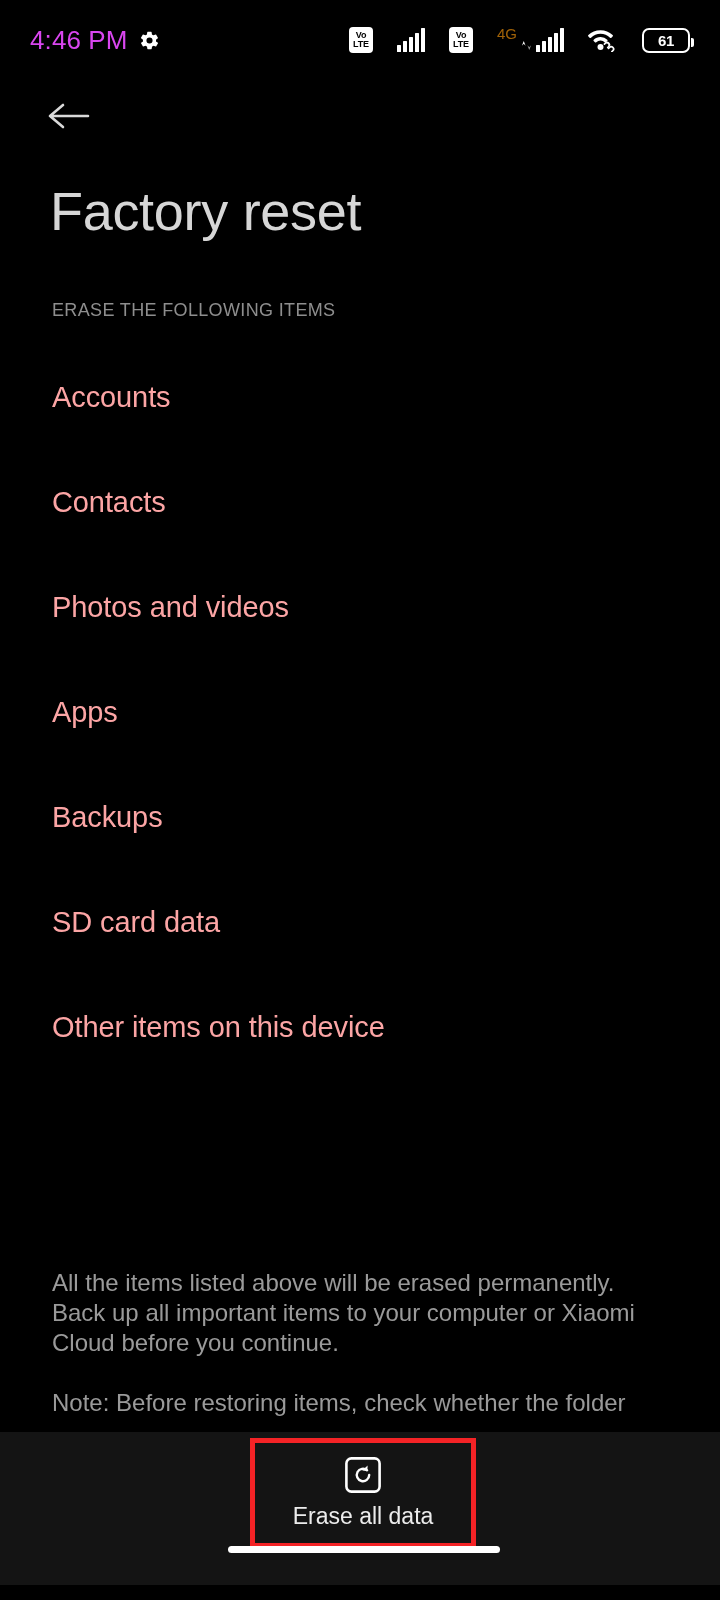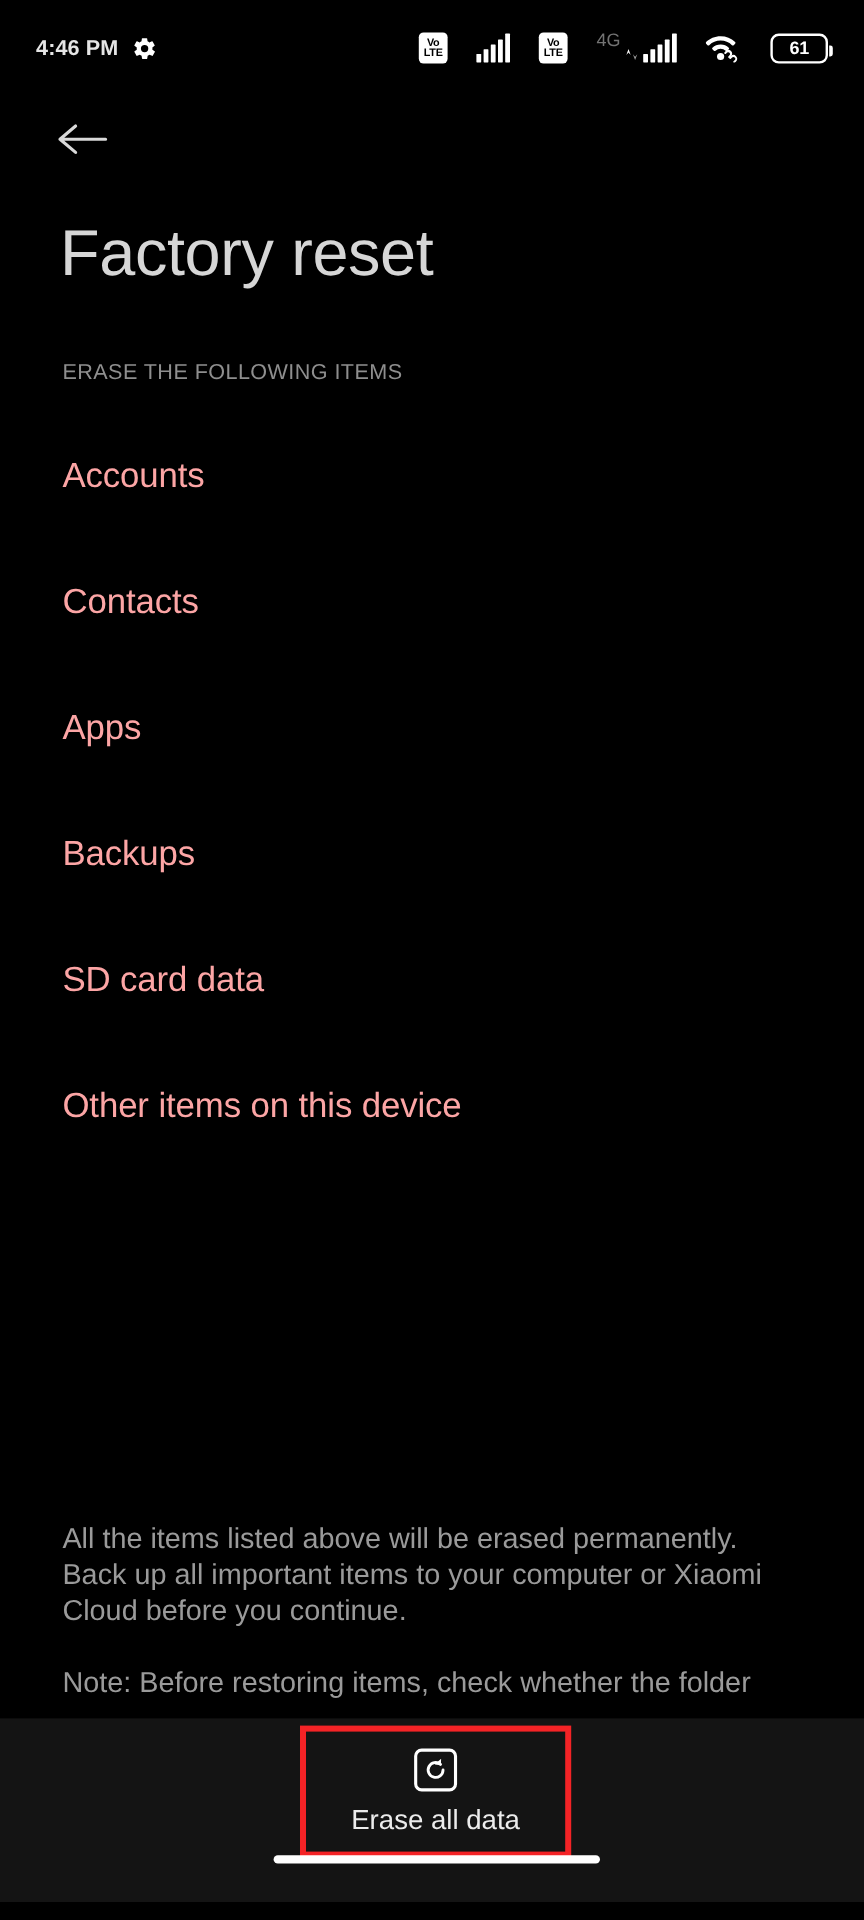--- a/index.html
+++ b/index.html
@@ -12,34 +12,34 @@
     -webkit-font-smoothing:antialiased;
   }
 
   
   .statusbar{
     position:absolute; top:0; left:0; width:720px; height:80px;
     display:flex; align-items:center; justify-content:space-between;
     padding:0 30px 0 30px;
   }
   .sb-left{ display:flex; align-items:center; gap:11px; }
-  .sb-clock{ color:#e5e5e5; font-size:18px; font-weight:700; letter-spacing:.1px; }
+  .sb-clock{ color:#d946ef; font-size:26px; font-weight:400; letter-spacing:.1px; }
   .gear-ic{ width:21px; height:21px; display:block; }
   .sb-right{ display:flex; align-items:center; gap:24px; }
   .volte{
     width:24px;height:26px;border-radius:4px;background:#fff;color:#000;
     display:flex;flex-direction:column;align-items:center;justify-content:center;
     font-size:9px;line-height:9.5px;font-weight:700;letter-spacing:-.2px;
   }
   .bars{ display:flex; align-items:flex-end; gap:2px; height:24px; }
   .bars i{ display:block; width:4px; background:#fff; border-radius:.5px; }
   .bars i.b1{height:7px;}  .bars i.b2{height:11px;}
   .bars i.b3{height:15px;} .bars i.b4{height:19px;} .bars i.b5{height:24px;}
   .sig2wrap{ display:flex; align-items:flex-end; gap:4px; }
-  .g4{ color:#737373; font-size:15px; font-weight:500; line-height:12px; margin-bottom:12px; }
+  .g4{ color:#a16207; font-size:15px; font-weight:500; line-height:12px; margin-bottom:12px; }
   .arrows{ display:flex; align-items:flex-end; gap:1px; margin-bottom:1px; }
   .wifi-ic{ width:30px;height:24px;display:block; }
   .battery{
     width:48px;height:25px;border:2.4px solid #fff;border-radius:7px;
     display:flex;align-items:center;justify-content:center;position:relative;
   }
   .battery:after{
     content:""; position:absolute; right:-6px; top:8px;
     width:3.5px;height:9px;background:#fff;border-radius:0 2px 2px 0;
   }
@@ -174,20 +174,21 @@
   </span>
 </div>
 
 <div class="page-title">Factory reset</div>
 
 <div class="section-head">ERASE THE FOLLOWING ITEMS</div>
 
 <div class="item-list">
   <div class="erase-item">Accounts</div>
   <div class="erase-item">Contacts</div>
+  <div class="erase-item">Photos and videos</div>
   <div class="erase-item">Apps</div>
   <div class="erase-item">Backups</div>
   <div class="erase-item">SD card data</div>
   <div class="erase-item">Other items on this device</div>
 </div>
 
 <div class="footer-notes">
   <div>All the items listed above will be erased permanently. Back up all important items to your computer or Xiaomi Cloud before you continue.</div>
   <div class="note-line">Note: Before restoring items, check whether the folder</div>
 </div>

